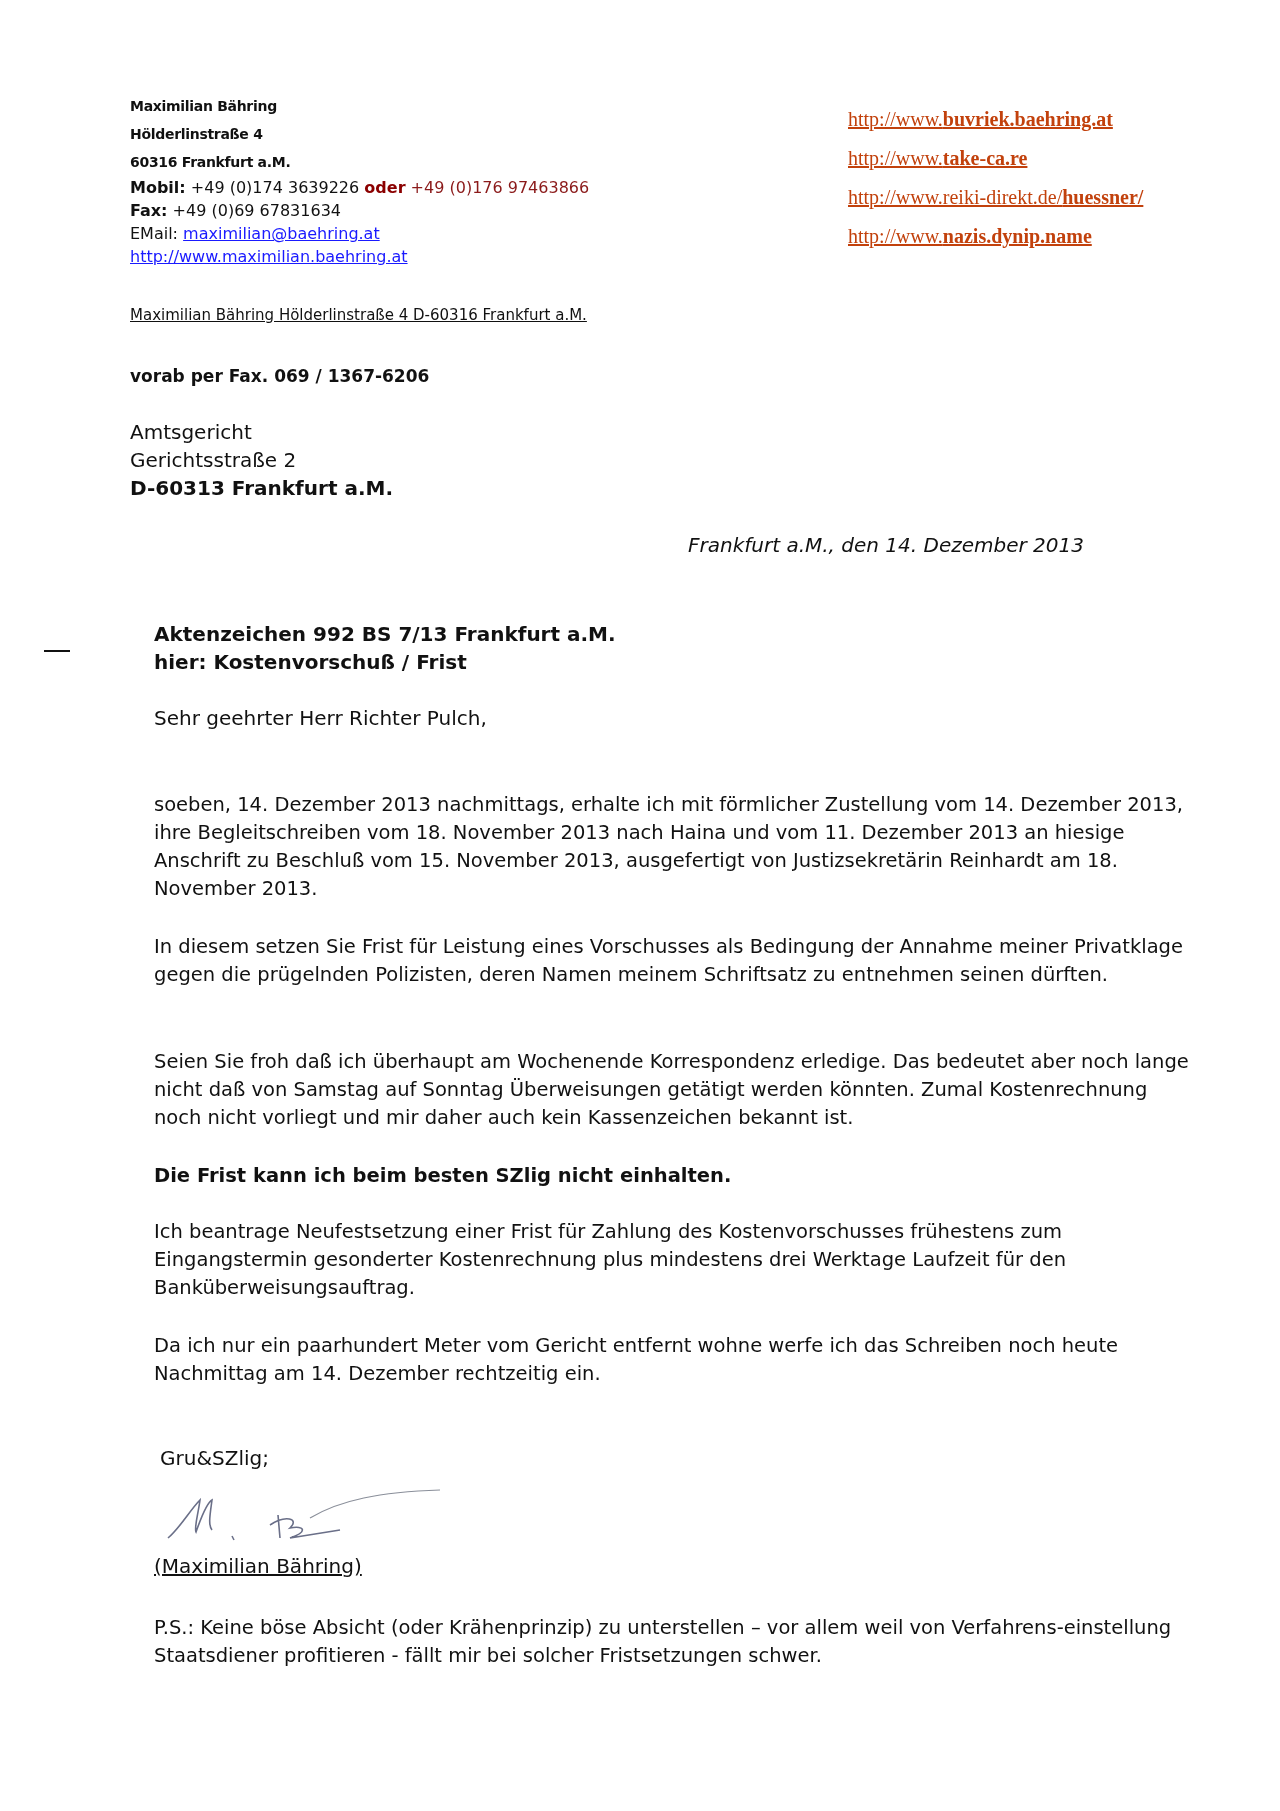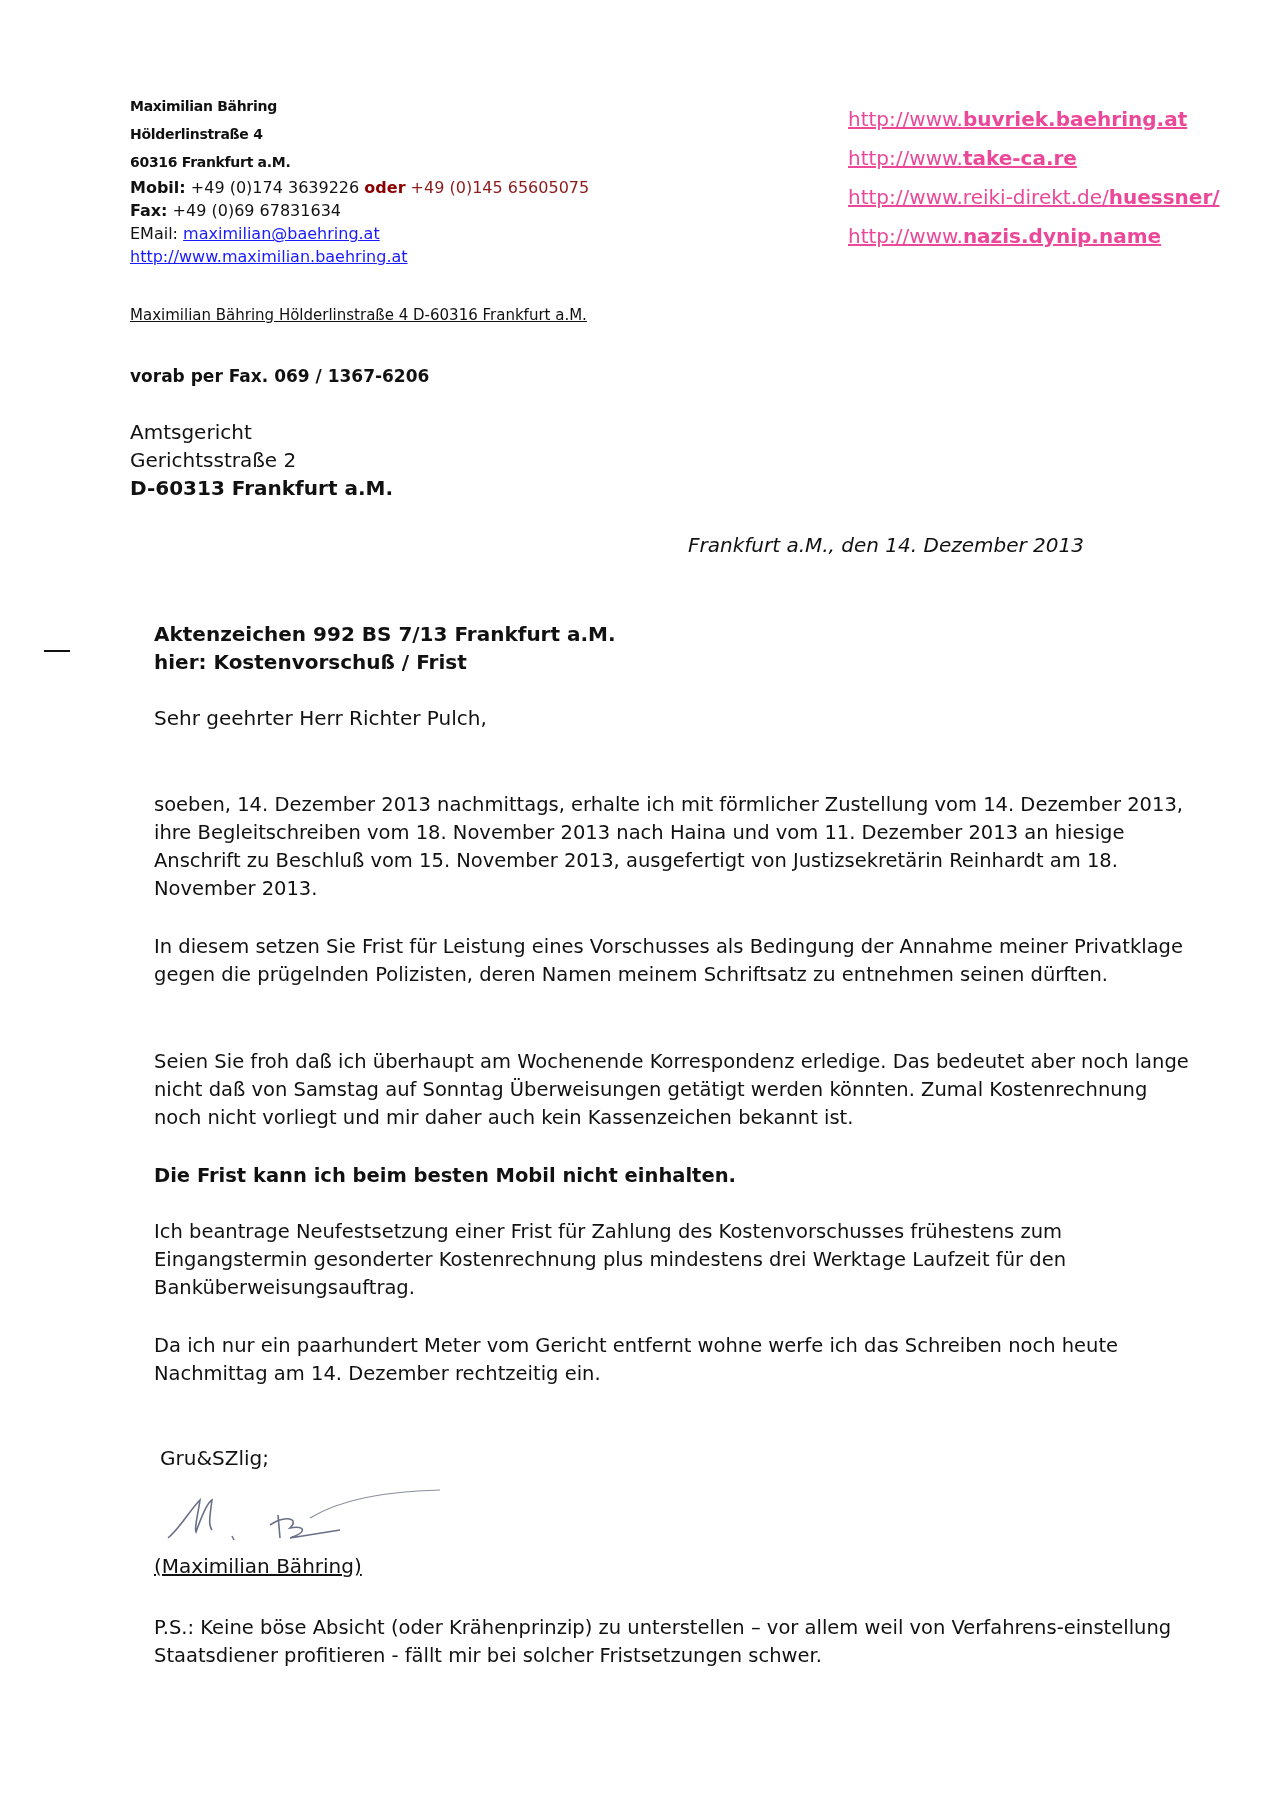--- a/index.html
+++ b/index.html
@@ -8,21 +8,21 @@
     .abs { position: absolute; white-space: nowrap; }
     .sender { left: 130px; top: 92px; line-height: 28px; }
     .sender .big { font-size: 14px; font-weight: bold; letter-spacing: -0.3px; display:block; }
     .sender .big.n { font-weight: 600; }
     .contact { left: 130px; top: 176px; font-size: 16px; line-height: 23px; }
     .contact .lbl { font-weight: bold; }
     .contact .red { color: #8b1a1a; }
     .contact .redb { color: #8b0000; font-weight: bold; }
     a.link { color: #1a1aff; text-decoration: underline; }
     .links { left: 848px; top: 100px; font-size: 20px; line-height: 39px; }
-    .links a { display: block; color: #ec4899; text-decoration: underline; }
+    .links a { display: block; color: #c2410c; text-decoration: underline; font-family: Liberation Serif, serif; }
     .links b { font-weight: bold; }
     .returnaddr { left: 130px; top: 306px; font-size: 15px; text-decoration: underline; }
     .vorab { left: 130px; top: 366px; font-size: 17px; font-weight: bold; }
     .recipient { left: 130px; top: 418px; font-size: 20px; line-height: 28px; }
     .recipient .city { font-weight: 700; }
     .date { left: 688px; top: 533px; font-size: 20px; font-style: italic; }
     .marker { left: 44px; top: 650px; width: 26px; height: 2px; background: #111; }
     .subject { left: 154px; top: 620px; font-size: 20px; font-weight: bold; line-height: 28px; }
     .salut { left: 154px; top: 706px; font-size: 20px; }
     .body { position: absolute; left: 154px; width: 1040px; font-size: 19.5px; line-height: 28px; }
@@ -45,21 +45,21 @@
   <span class="big">Maximilian Bähring</span>
   <span class="big">Hölderlinstraße 4</span>
   <span class="big n">60316 Frankfurt a.M.</span>
 </div>
 
 <div class="abs contact">
   <div>
     <span class="lbl">Mobil:</span>
     <span>+49 (0)174 3639226</span>
     <span class="redb">oder</span>
-    <span class="red">+49 (0)145 65605075</span>
+    <span class="red">+49 (0)176 97463866</span>
   </div>
   <div>
     <span class="lbl">Fax:</span>
     <span>+49 (0)69 67831634</span>
   </div>
   <div>
     <span>EMail:</span>
     <a class="link">maximilian@baehring.at</a>
   </div>
   <div>
@@ -97,21 +97,21 @@
 <div class="body p1">
     <p>soeben, 14. Dezember 2013 nachmittags, erhalte ich mit förmlicher Zustellung vom 14. Dezember 2013, ihre Begleitschreiben vom 18. November 2013 nach Haina und vom 11. Dezember 2013 an hiesige Anschrift zu Beschluß vom 15. November 2013, ausgefertigt von Justizsekretärin Reinhardt am 18. November 2013.</p>
   </div>
 <div class="body p2">
     <p>In diesem setzen Sie Frist für Leistung eines Vorschusses als Bedingung der Annahme meiner Privatklage gegen die prügelnden Polizisten, deren Namen meinem Schriftsatz zu entnehmen seinen dürften.</p>
   </div>
 <div class="body p3">
     <p>Seien Sie froh daß ich überhaupt am Wochenende Korrespondenz erledige. Das bedeutet aber noch lange nicht daß von Samstag auf Sonntag Überweisungen getätigt werden könnten. Zumal Kostenrechnung noch nicht vorliegt und mir daher auch kein Kassenzeichen bekannt ist.</p>
   </div>
 <div class="body p4">
-    <p>Die Frist kann ich beim besten Mobil nicht einhalten.</p>
+    <p>Die Frist kann ich beim besten SZlig nicht einhalten.</p>
   </div>
 <div class="body p5">
     <p>Ich beantrage Neufestsetzung einer Frist für Zahlung des Kostenvorschusses frühestens zum Eingangstermin gesonderter Kostenrechnung plus mindestens drei Werktage Laufzeit für den Banküberweisungsauftrag.</p>
   </div>
 <div class="body p6">
     <p>Da ich nur ein paarhundert Meter vom Gericht entfernt wohne werfe ich das Schreiben noch heute Nachmittag am 14. Dezember rechtzeitig ein.</p>
   </div>
 
 <div class="abs closing">Gru&amp;SZlig;</div>
 

